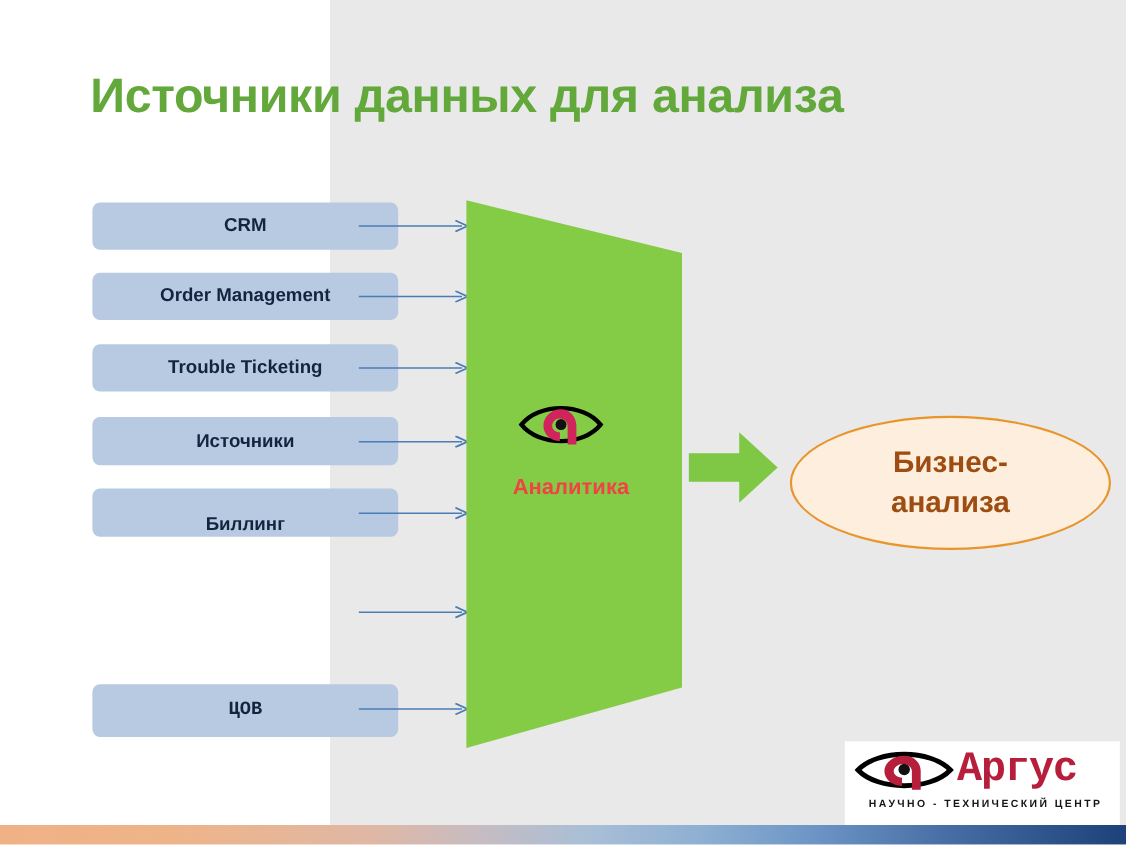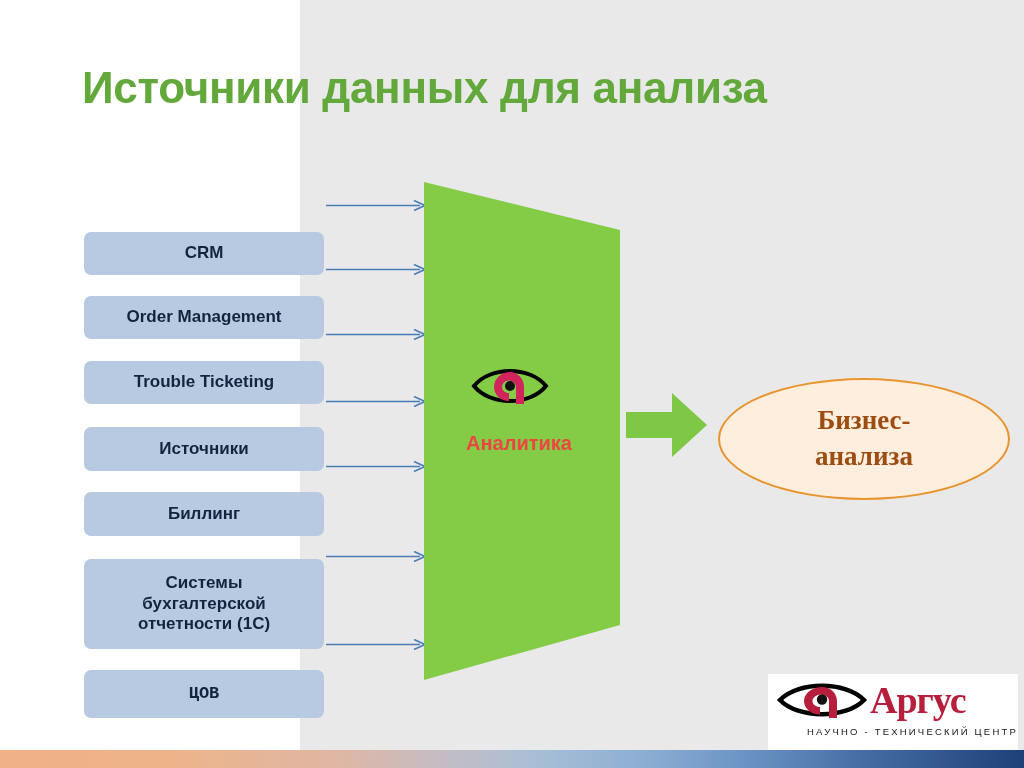--- a/index.html
+++ b/index.html
@@ -60,33 +60,32 @@
     color: #62a83a;
     letter-spacing: -0.3px;
     line-height: 1.1;
     white-space: nowrap;
   }
 
   
   .source-box {
     position: absolute;
     left: 84px;
-    width: 240px;
+    width: 278px;
     background: #b7cae1;
     border-radius: 7px;
     color: #12253f;
     font-weight: bold;
     font-size: 17px;
     display: flex;
     align-items: center;
     justify-content: center;
     text-align: center;
     line-height: 1.22;
     box-sizing: border-box;
-    margin-top: 48px;
   }
   .source-box span { display: block; width: 100%; padding: 0 6px; }
 
   
   .connector {
     position: absolute;
     height: 11px;
     pointer-events: none;
   }
   .connector svg { display: block; }
@@ -131,21 +130,20 @@
     display: flex;
     flex-direction: column;
     align-items: center;
     justify-content: center;
   }
   .knowledge-ellipse .kline {
     font-size: 27px;
     font-weight: bold;
     color: #9d4d11;
     line-height: 1.32;
-    font-family: Liberation Serif, serif;
   }
 
   
   .argus-logo {
     position: absolute;
     left: 768px; top: 674px;
     width: 250px; height: 76px;
     background: #ffffff;
   }
   .argus-row {
@@ -156,28 +154,28 @@
     padding-left: 8px;
   }
   .argus-eye { width: 92px; height: 44px; flex: none; }
   .argus-word {
     font-size: 38px;
     font-weight: bold;
     color: #b71e3c;
     letter-spacing: -1px;
     line-height: 1;
     margin-left: 2px;
-    font-family: Liberation Serif, serif;
+    font-family: Liberation Mono, monospace;
   }
   .argus-sub {
     font-size: 9.5px;
-    font-weight: normal;
+    font-weight: bold;
     color: #161616;
     letter-spacing: 2.2px;
-    text-align: right;
+    text-align: center;
     padding-left: 6px;
     white-space: nowrap;
   }
 </style>
 </head>
 <body>
 
 <div id="slide">
 
   <div class="bg-white-left"></div>
@@ -194,29 +192,24 @@
   </div>
 
   <div class="source-box" style="top:313px; height:43px;">
     <span>Trouble Ticketing</span>
   </div>
 
   <div class="source-box" style="top:379px; height:44px;">
     <span>Источники</span>
   </div>
 
-  <div class="source-box" style="top:444px; height:44px;">
+  <div class="source-box" style="top:444px; height:44px;align-items:flex-end;">
     <span>Биллинг</span>
   </div>
 
-  <div class="source-box" style="top:511px; height:90px; flex-direction:column;">
-    <span>Системы</span>
-    <span>бухгалтерской</span>
-    <span>отчетности  (1С)</span>
-  </div>
 
   <div class="source-box" style="top:622px; height:48px;font-family:Liberation Mono, monospace;">
     <span>ЦОВ</span>
   </div>
 
   <div class="connector" style="left:326px; top:200px; width:102px;">
     <svg width="102" height="11" viewBox="0 0 102 11">
       <line x1="0" y1="5.5" x2="94" y2="5.5" stroke="#4a7cb5" stroke-width="1.4"></line>
       <polyline points="88,0.5 99,5.5 88,10.5" fill="none" stroke="#4a7cb5" stroke-width="1.6"></polyline>
     </svg>

